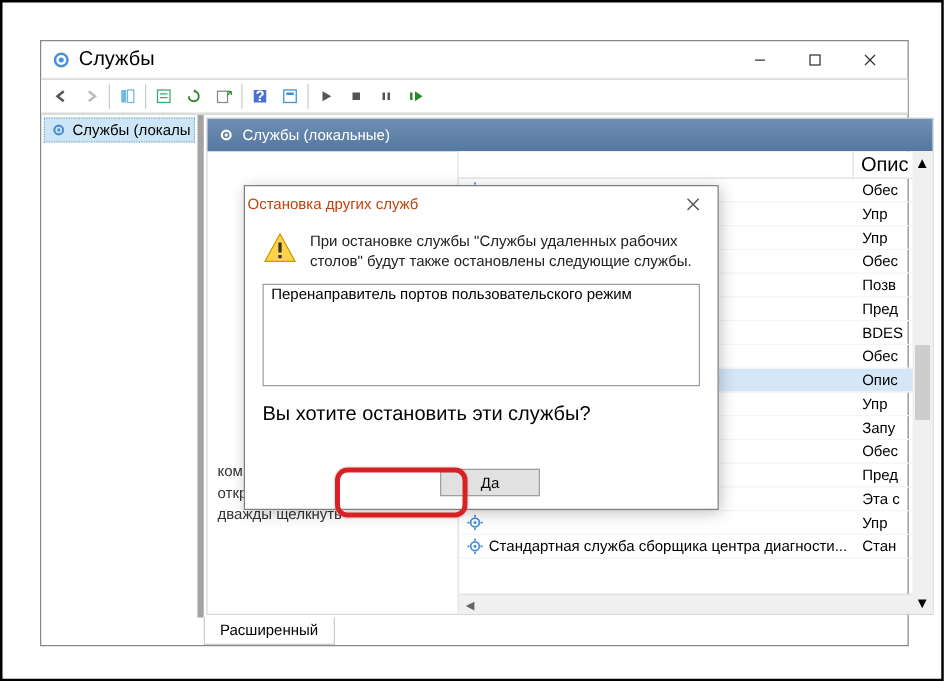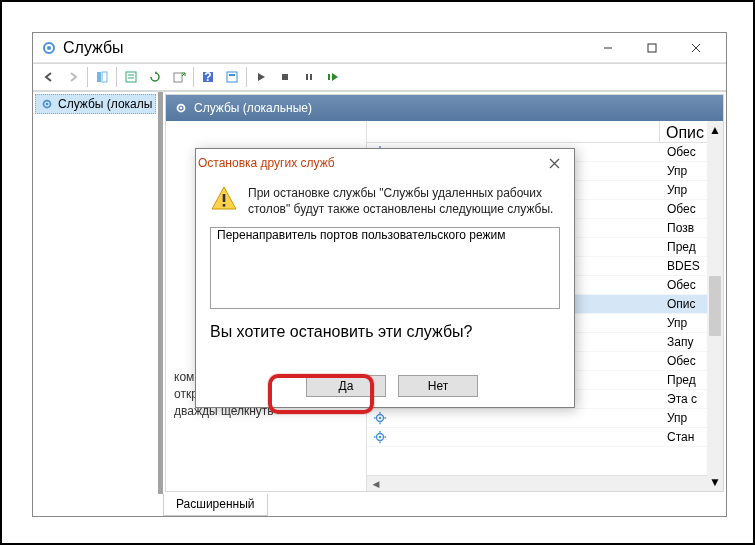--- a/index.html
+++ b/index.html
@@ -495,20 +495,21 @@
                       <circle cx="8" cy="8" r="4" fill="none" stroke="#4a90d9" stroke-width="1.6"></circle>
                       <circle cx="8" cy="8" r="1.4" fill="#4a90d9"></circle>
                       <g stroke="#4a90d9" stroke-width="1.6">
                         <line x1="8" y1="1" x2="8" y2="3"></line>
                         <line x1="8" y1="13" x2="8" y2="15"></line>
                         <line x1="1" y1="8" x2="3" y2="8"></line>
                         <line x1="13" y1="8" x2="15" y2="8"></line>
                       </g>
                     </svg>
                   </span>
+                  <span>Стандартная служба сборщика центра диагности...</span>
                 </div>
                 <div class="cell c-desc">Стан</div>
                 <div class="cell c-stat"></div>
               </div>
             </div>
           <div class="hscroll">
             <span class="arrow">◀</span>
             <span class="arrow">▶</span>
           </div>
         </div>
@@ -545,17 +546,16 @@
       </span>
       <div class="txt">При остановке службы "Службы удаленных рабочих столов" будут также остановлены следующие службы.</div>
     </div>
     <div class="dlg-list">
       <div>Перенаправитель портов пользовательского режим</div>
     </div>
     <div class="dlg-q">Вы хотите остановить эти службы?</div>
   </div>
   <div class="dlg-btns">
     <button class="btn">Да</button>
-    <button class="btn">Нет</button>
   </div>
 </div>
 
 <div class="highlight-ring ring-yes"></div>
 
 </body></html>

